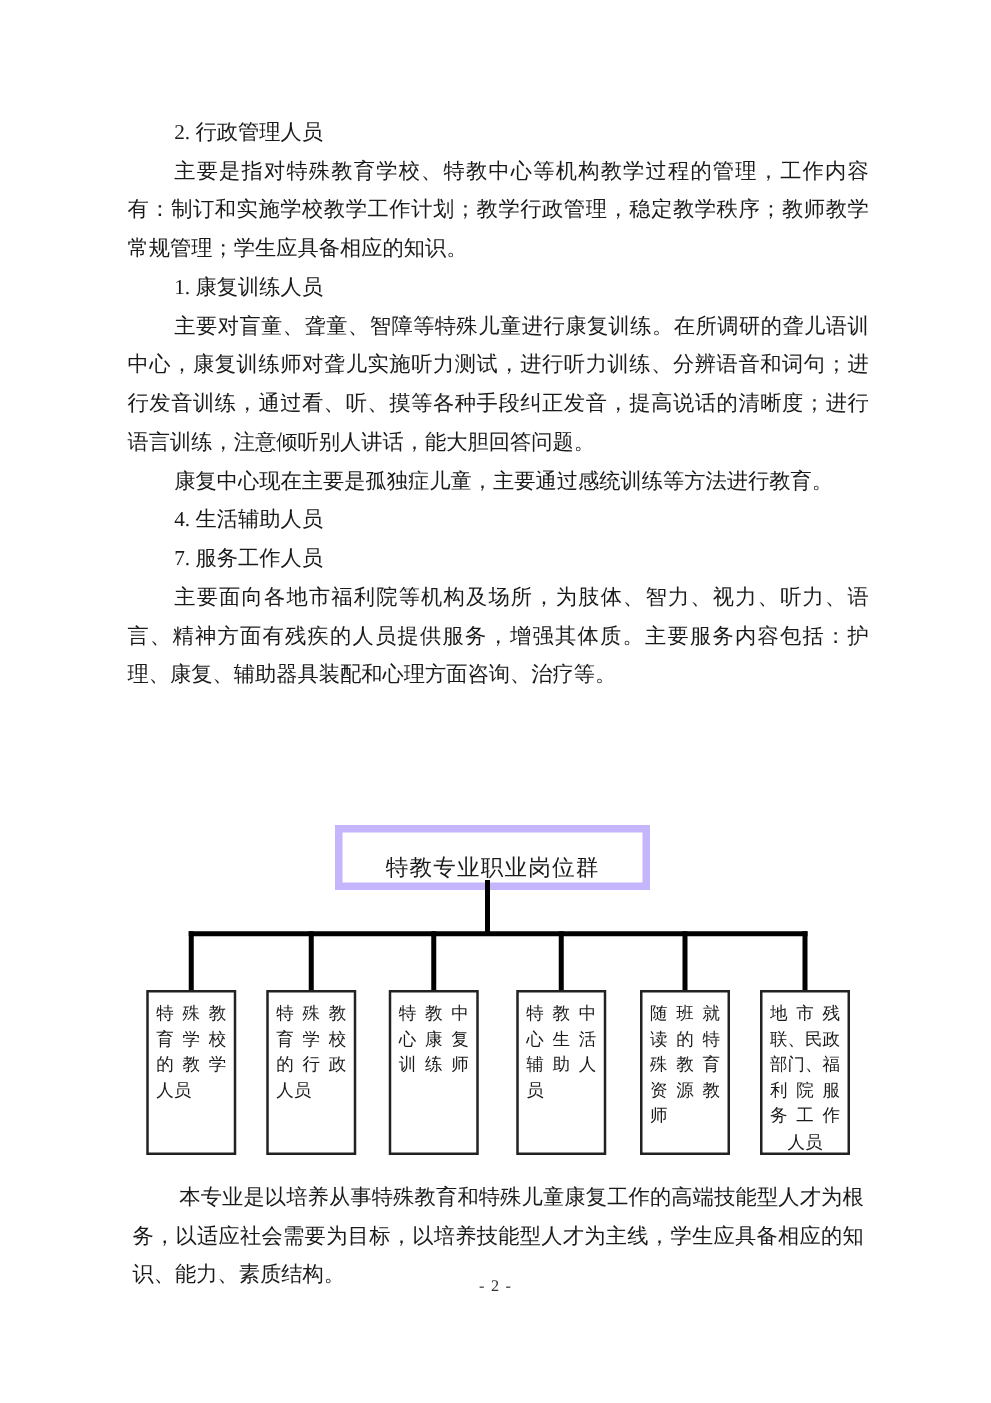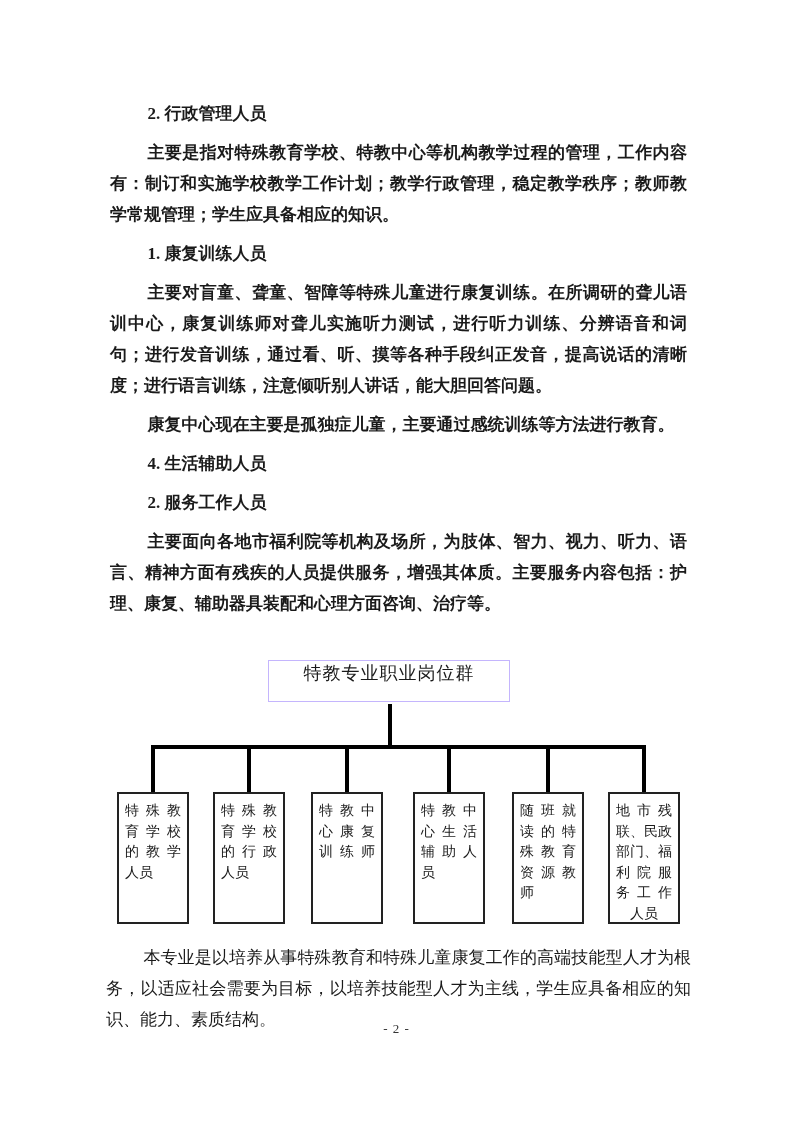--- a/index.html
+++ b/index.html
@@ -10,30 +10,30 @@
     font-family:"Liberation Serif","DejaVu Serif",serif;
     color:#1a1a1a;
     overflow:hidden;
   }
   .content{
     position:absolute;
     left:102px;top:90px;width:593px;
     font-size:17px;line-height:31px;
     text-align:justify;
   }
-  .content p{margin:8px;text-indent:2.2em;font-weight:bold;}
+  .content p{margin:0;text-indent:2.2em;}
   .heading{text-indent:2.2em;}
   
   .diagram{
     position:absolute;left:102px;top:655px;width:593px;height:275px;
   }
   .root-box{
     position:absolute;left:166px;top:5px;width:240px;height:40px;
-    border:1px solid #c4b5fd;background:#ffffff;
-    display:flex;align-items:flex-start;justify-content:center;
+    border:6px solid #c4b5fd;background:#ffffff;
+    display:flex;align-items:flex-end;justify-content:center;
     font-size:18px;letter-spacing:1px;
   }
   .vline,.hline,.stub{position:absolute;background:#000000;}
   .vline{left:286px;top:49px;width:4px;height:42px;}
   .hline{left:49px;top:90px;width:495px;height:4px;}
   .stub{top:90px;width:4px;height:48px;}
   .stub.s0{left:49px;}  .stub.s1{left:145px;}
   .stub.s2{left:243px;} .stub.s3{left:345px;}
   .stub.s4{left:444px;} .stub.s5{left:540px;}
   .org-box{
@@ -65,21 +65,21 @@
 
 <div class="page">
 
   <div class="content">
     <p class="heading">2. 行政管理人员</p>
     <p>主要是指对特殊教育学校、特教中心等机构教学过程的管理，工作内容有：制订和实施学校教学工作计划；教学行政管理，稳定教学秩序；教师教学常规管理；学生应具备相应的知识。</p>
     <p class="heading">1. 康复训练人员</p>
     <p>主要对盲童、聋童、智障等特殊儿童进行康复训练。在所调研的聋儿语训中心，康复训练师对聋儿实施听力测试，进行听力训练、分辨语音和词句；进行发音训练，通过看、听、摸等各种手段纠正发音，提高说话的清晰度；进行语言训练，注意倾听别人讲话，能大胆回答问题。</p>
     <p>康复中心现在主要是孤独症儿童，主要通过感统训练等方法进行教育。</p>
     <p class="heading">4. 生活辅助人员</p>
-    <p class="heading">2. 服务工作人员</p>
+    <p class="heading">7. 服务工作人员</p>
     <p>主要面向各地市福利院等机构及场所，为肢体、智力、视力、听力、语言、精神方面有残疾的人员提供服务，增强其体质。主要服务内容包括：护理、康复、辅助器具装配和心理方面咨询、治疗等。</p>
   </div>
 
   <div class="diagram">
     <div class="root-box">
       <span>特教专业职业岗位群</span>
     </div>
     <div class="vline"></div>
     <div class="hline"></div>
     <div class="stub s0"></div>

